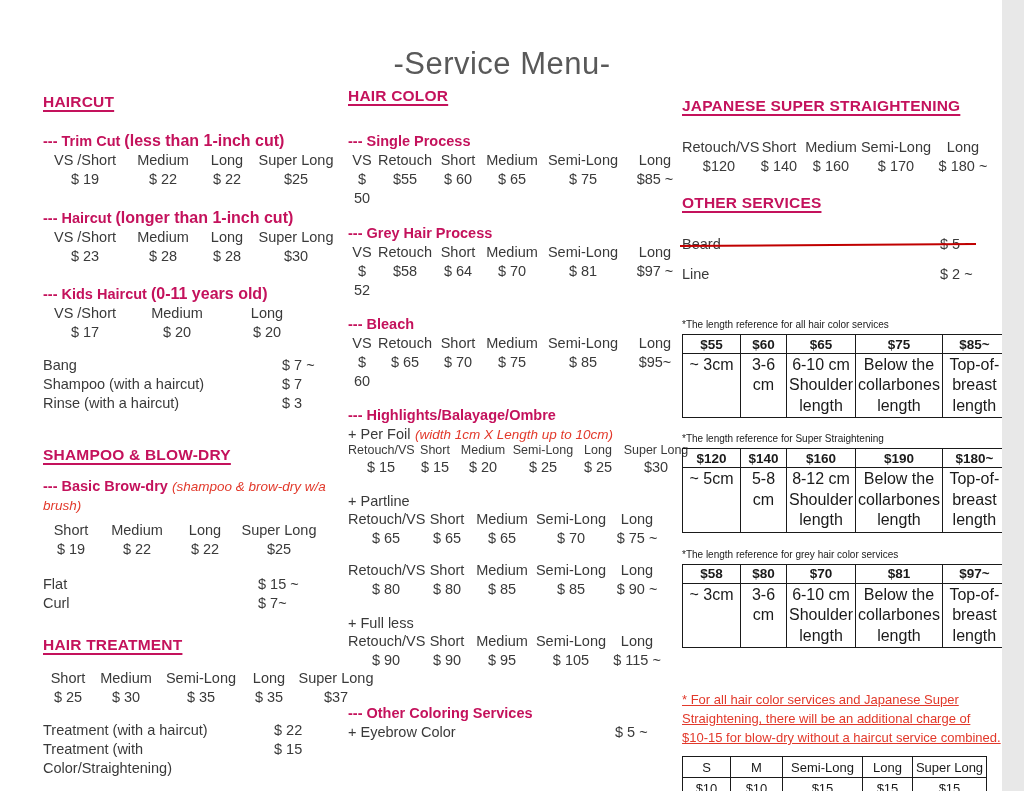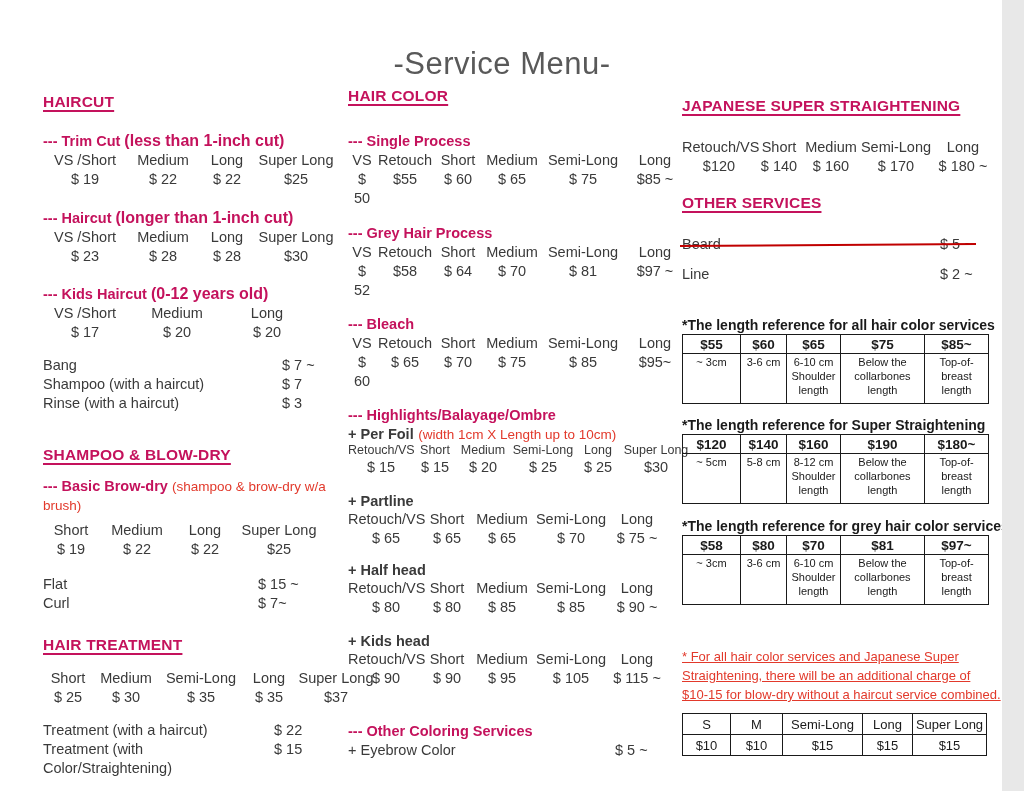--- a/index.html
+++ b/index.html
@@ -20,23 +20,23 @@
   .col{position:absolute;}
   .col-left{left:43px;top:92px;width:295px;}
   .col-mid{left:348px;top:86px;width:305px;}
   .col-right{left:682px;top:96px;width:342px;}
 
   .heading{color:var(--pink);font-weight:bold;font-size:15.5px;line-height:20px;
     text-decoration:underline;text-underline-offset:3px;text-decoration-thickness:1.5px;letter-spacing:0.2px;}
 
   .sub-title{font-size:14.5px;line-height:18px;font-weight:bold;color:var(--pink);margin-bottom:1px;}
   .note-pink{color:var(--pink);font-weight:bold;font-size:16px;}
-  .note-red{color:var(--red);font-weight:normal;font-size:13.5px;}
+  .note-red{color:var(--red);font-weight:normal;font-size:13.5px;font-style:italic;}
   .red-line{color:var(--red);font-size:14.5px;line-height:17px;}
-  .plain-label{color:var(--text);font-size:14.5px;line-height:18px;font-weight:bold;}
+  .plain-label{color:var(--text);font-size:14.5px;line-height:18px;font-weight:normal;}
 
   .grid{display:grid;text-align:center;color:var(--text);font-size:14.5px;line-height:19px;}
   .g4 {grid-template-columns:84px 72px 56px 82px;}
   .g3 {grid-template-columns:84px 100px 80px;}
   .g4b{grid-template-columns:56px 76px 60px 88px;}
   .g5t{grid-template-columns:50px 66px 84px 52px 82px;}
   .g6 {grid-template-columns:28px 58px 48px 60px 82px 62px;}
   .g6f{grid-template-columns:66px 42px 54px 66px 44px 72px;}
   .g6f.cols{font-size:12.5px;line-height:15px;}
   .g5m{grid-template-columns:76px 46px 64px 74px 58px;}
@@ -44,26 +44,26 @@
 
   .item-row{display:flex;color:var(--text);font-size:14.5px;line-height:19px;}
   .item-row .label{flex:1;}
   .item-row .price{text-align:left;}
   .pw56{width:56px;} .pw80{width:80px;} .pw64{width:64px;} .pw38{width:38px;} .pw84{width:84px;}
 
   .struck{position:relative;}
   .struck::after{content:"";position:absolute;left:-2px;right:48px;top:9px;
     border-top:2.2px solid var(--strike);transform:rotate(-0.4deg);}
 
-  .tbl-title{font-size:14px;font-weight:bold;color:var(--tblack);line-height:16px;}
+  .tbl-title{font-size:10px;font-weight:normal;color:var(--tblack);line-height:16px;}
   table{border-collapse:collapse;}
   .ref-table{margin-top:1px;}
   .ref-table td{border:1.8px solid #1a1a1a;text-align:center;padding:1px 2px;color:var(--tblack);}
   .ref-table tr.head td{font-size:13.5px;font-weight:600;height:19px;}
-  .ref-table tr.body td{font-size:11px;height:50px;vertical-align:top;white-space:pre-line;line-height:1.28;}
+  .ref-table tr.body td{font-size:16px;height:50px;vertical-align:top;white-space:pre-line;line-height:1.28;}
   .ref-table td:nth-child(1){width:58px;}
   .ref-table td:nth-child(2){width:46px;}
   .ref-table td:nth-child(3){width:54px;}
   .ref-table td:nth-child(4){width:84px;}
   .ref-table td:nth-child(5){width:64px;}
 
   .blowdry-table td{border:1.8px solid #1a1a1a;text-align:center;height:21px;
     font-size:13px;color:var(--tblack);padding:0 2px;}
   .blowdry-table td:nth-child(1){width:48px;}
   .blowdry-table td:nth-child(2){width:52px;}
@@ -124,21 +124,21 @@
           <span>$ 23</span>
           <span>$ 28</span>
           <span>$ 28</span>
           <span>$30</span>
         </div>
     </div>
 
     <div class="mt19">
       <div class="sub-title">
         <span>--- Kids Haircut</span>
-        <span class="note-pink">(0-12 years old)</span>
+        <span class="note-pink">(0-11 years old)</span>
       </div>
       <div class="grid g3">
           <span>VS /Short</span>
           <span>Medium</span>
           <span>Long</span>
         </div>
       <div class="grid g3">
           <span>$ 17</span>
           <span>$ 20</span>
           <span>$ 20</span>
@@ -322,39 +322,38 @@
       <div class="grid g5m">
           <span>$ 65</span>
           <span>$ 65</span>
           <span>$ 65</span>
           <span>$ 70</span>
           <span>$ 75 ~</span>
         </div>
     </div>
 
     <div class="mt13">
-      <div class="plain-label">+ Half head</div>
       <div class="grid g5m">
           <span>Retouch/VS</span>
           <span>Short</span>
           <span>Medium</span>
           <span>Semi-Long</span>
           <span>Long</span>
         </div>
       <div class="grid g5m">
           <span>$ 80</span>
           <span>$ 80</span>
           <span>$ 85</span>
           <span>$ 85</span>
           <span>$ 90 ~</span>
         </div>
     </div>
 
     <div class="mt15">
-      <div class="plain-label">+ Kids head</div>
+      <div class="plain-label">+ Full less</div>
       <div class="grid g5m">
           <span>Retouch/VS</span>
           <span>Short</span>
           <span>Medium</span>
           <span>Semi-Long</span>
           <span>Long</span>
         </div>
       <div class="grid g5m">
           <span>$ 90</span>
           <span>$ 90</span>

